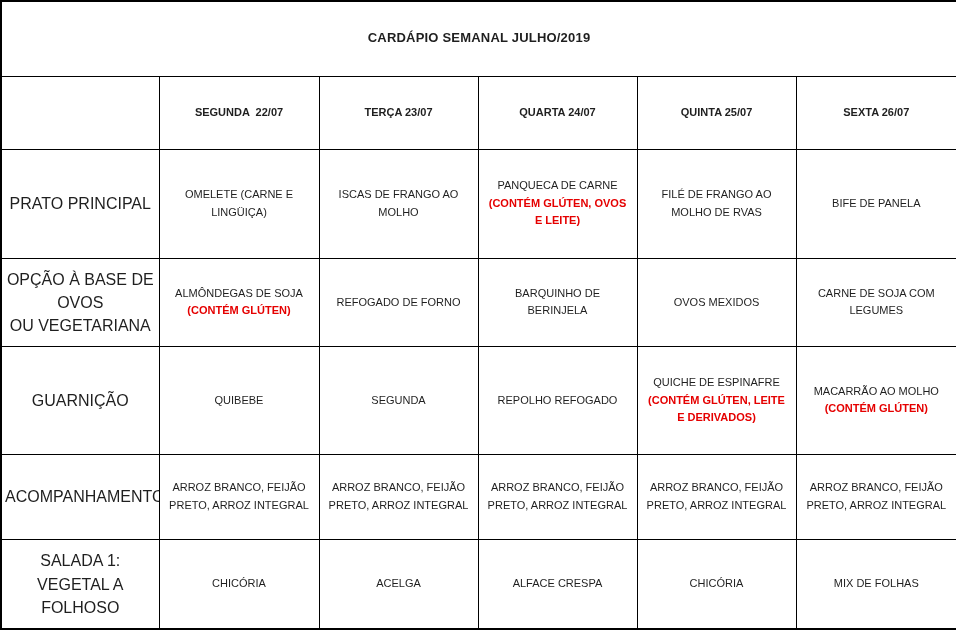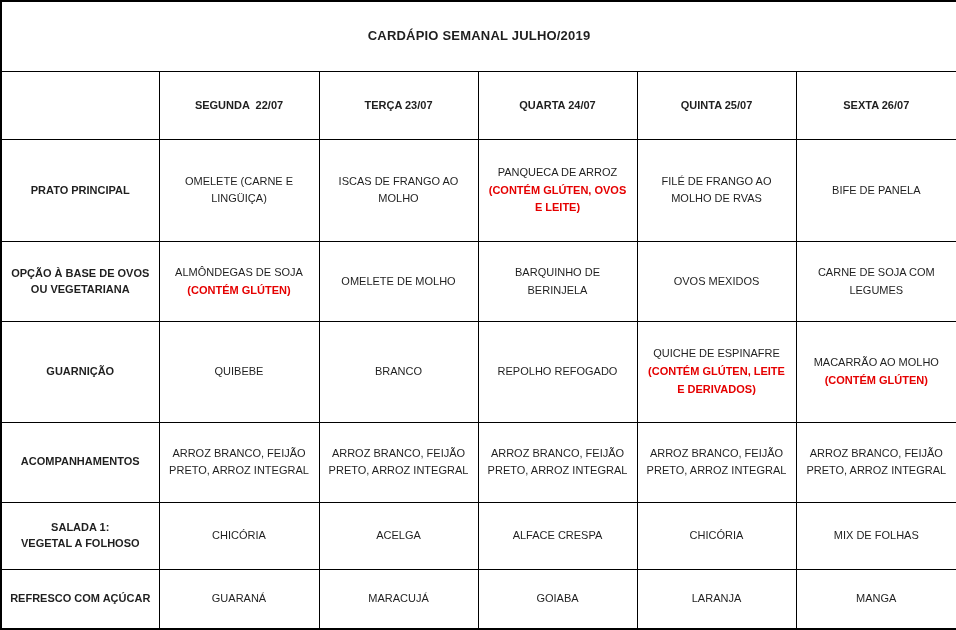--- a/index.html
+++ b/index.html
@@ -31,22 +31,22 @@
     font-weight: bold;
     letter-spacing: 0.2px;
   }
   tr.r-days th {
     height: 58px;
     font-weight: bold;
     white-space: pre-wrap;
     margin-left: 8px;
   }
   td.row-label {
-    font-weight: bold;
-    font-size: 11px;
+    font-weight: normal;
+    font-size: 16px;
     line-height: 1.45;
     padding: 0 3px;
     white-space: pre-line;
   }
   .cell-text { display: block; }
   .cell-warn {
     display: block;
     color: var(--warning-red);
     font-weight: bold;
   }
@@ -90,42 +90,42 @@
     <td class="row-label">PRATO PRINCIPAL</td>
     <td>
       <span class="cell-text">OMELETE (CARNE E LINGÜIÇA)</span>
       <span class="cell-warn"></span>
     </td>
     <td>
       <span class="cell-text">ISCAS DE FRANGO AO MOLHO</span>
       <span class="cell-warn"></span>
     </td>
     <td>
-      <span class="cell-text">PANQUECA DE ARROZ</span>
+      <span class="cell-text">PANQUECA DE CARNE</span>
       <span class="cell-warn">(CONTÉM GLÚTEN, OVOS E LEITE)</span>
     </td>
     <td>
       <span class="cell-text">FILÉ DE FRANGO AO MOLHO DE RVAS</span>
       <span class="cell-warn"></span>
     </td>
     <td>
       <span class="cell-text">BIFE DE PANELA</span>
       <span class="cell-warn"></span>
     </td>
   </tr>
 
   <tr class="r2">
     <td class="row-label">OPÇÃO À BASE DE OVOS
 OU VEGETARIANA</td>
     <td>
       <span class="cell-text">ALMÔNDEGAS DE SOJA</span>
       <span class="cell-warn">(CONTÉM GLÚTEN)</span>
     </td>
     <td>
-      <span class="cell-text">OMELETE DE MOLHO</span>
+      <span class="cell-text">REFOGADO DE FORNO</span>
       <span class="cell-warn"></span>
     </td>
     <td>
       <span class="cell-text">BARQUINHO DE BERINJELA</span>
       <span class="cell-warn"></span>
     </td>
     <td>
       <span class="cell-text">OVOS MEXIDOS</span>
       <span class="cell-warn"></span>
     </td>
@@ -135,21 +135,21 @@
     </td>
   </tr>
 
   <tr class="r3">
     <td class="row-label">GUARNIÇÃO</td>
     <td>
       <span class="cell-text">QUIBEBE</span>
       <span class="cell-warn"></span>
     </td>
     <td>
-      <span class="cell-text">BRANCO</span>
+      <span class="cell-text">SEGUNDA</span>
       <span class="cell-warn"></span>
     </td>
     <td>
       <span class="cell-text">REPOLHO REFOGADO</span>
       <span class="cell-warn"></span>
     </td>
     <td>
       <span class="cell-text">QUICHE DE ESPINAFRE</span>
       <span class="cell-warn">(CONTÉM GLÚTEN, LEITE E DERIVADOS)</span>
     </td>
@@ -192,33 +192,15 @@
     </td>
     <td>
       <span class="cell-text">CHICÓRIA</span>
     </td>
     <td>
       <span class="cell-text">MIX DE FOLHAS</span>
     </td>
   </tr>
 
 
-  <tr class="r7">
-    <td class="row-label">REFRESCO COM AÇÚCAR</td>
-    <td>
-      <span class="cell-text">GUARANÁ</span>
-    </td>
-    <td>
-      <span class="cell-text">MARACUJÁ</span>
-    </td>
-    <td>
-      <span class="cell-text">GOIABA</span>
-    </td>
-    <td>
-      <span class="cell-text">LARANJA</span>
-    </td>
-    <td>
-      <span class="cell-text">MANGA</span>
-    </td>
-  </tr>
 
 </tbody>
   </table>
 
 </body></html>

